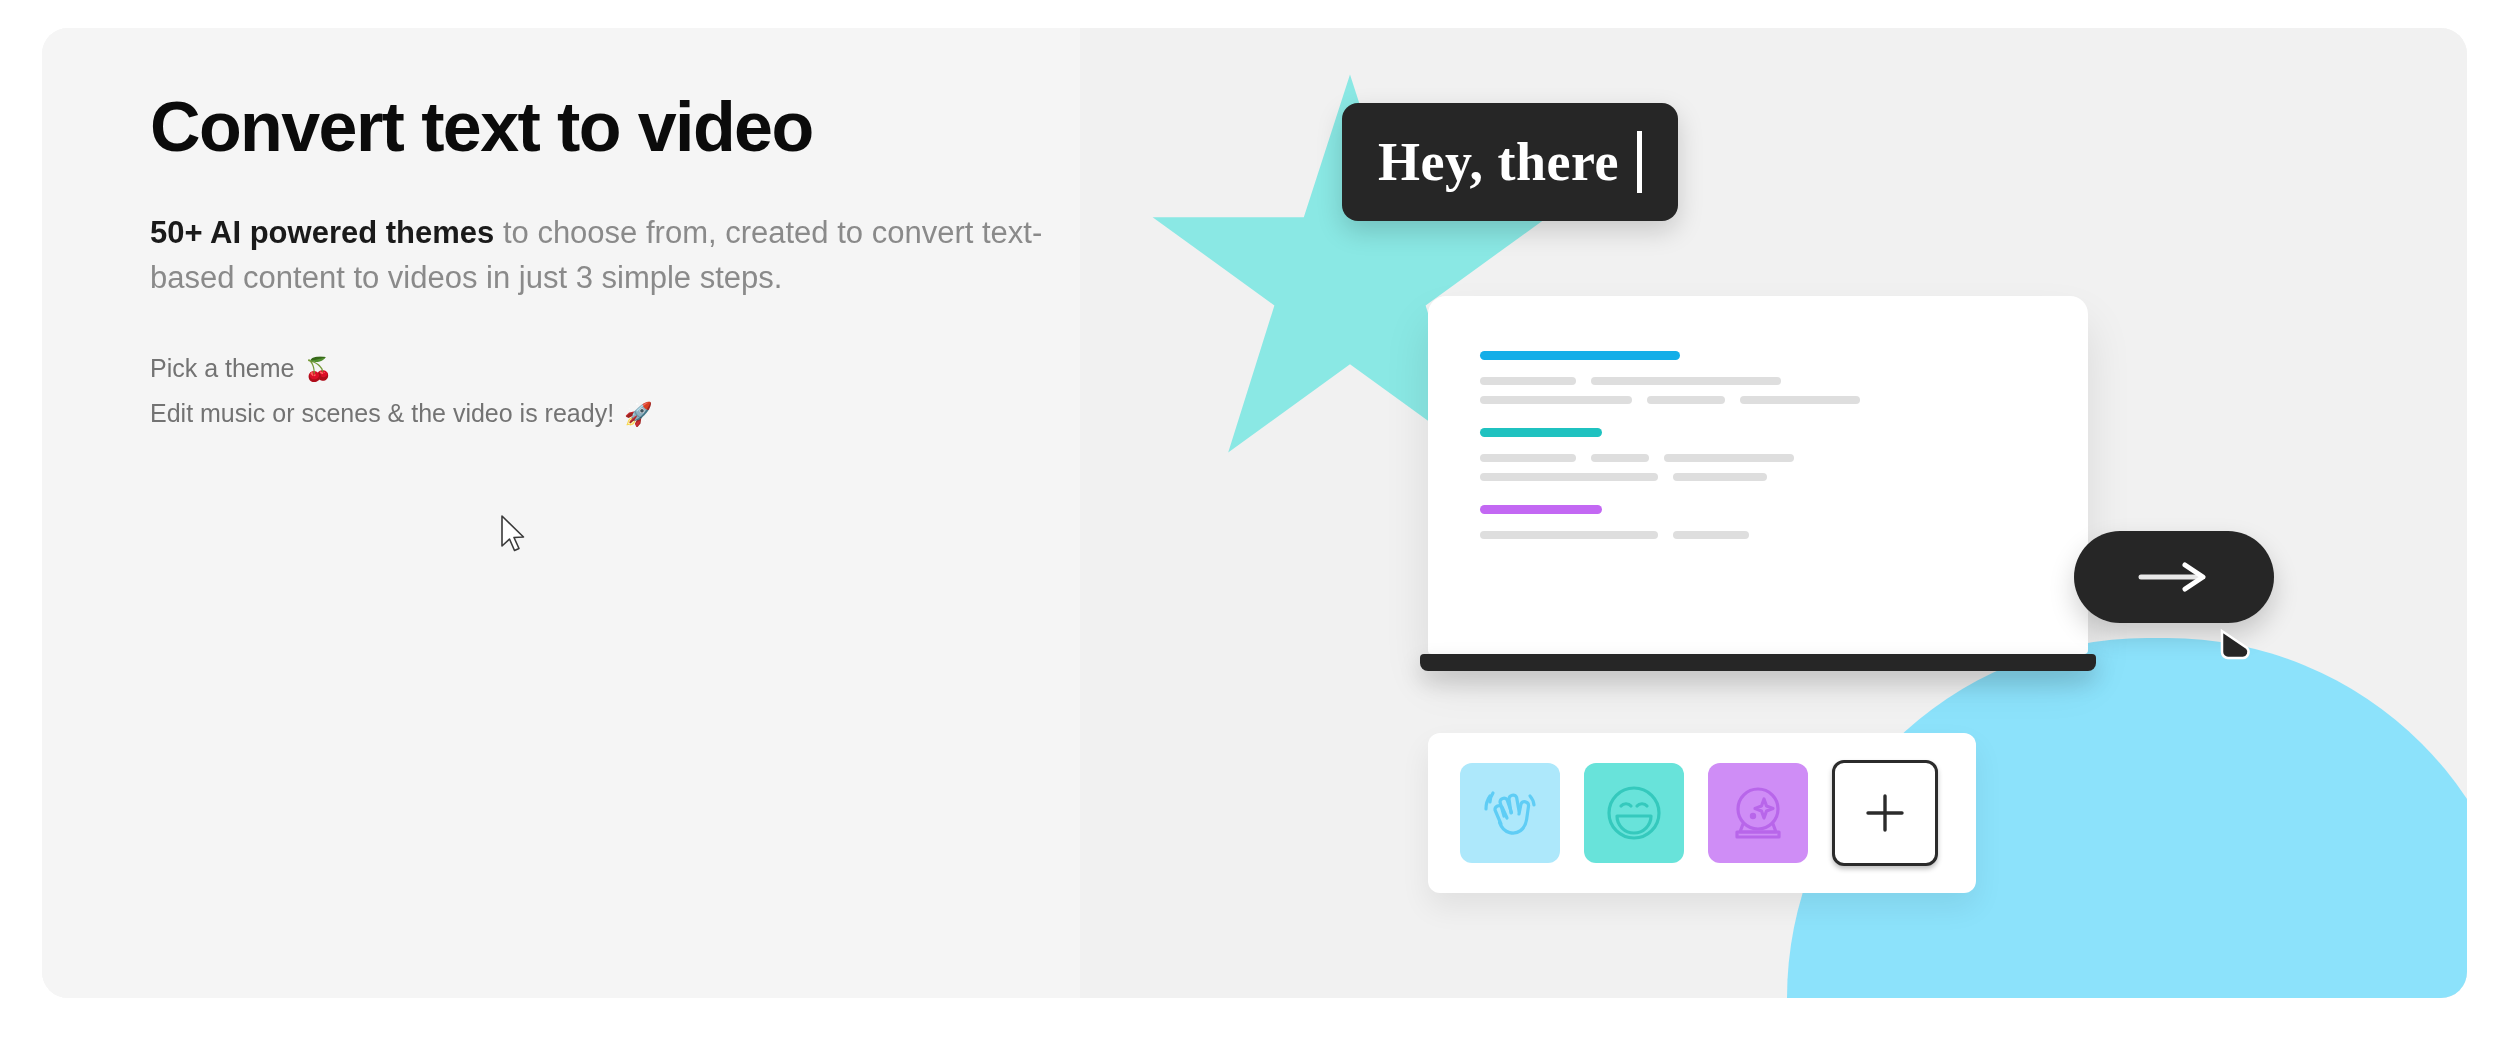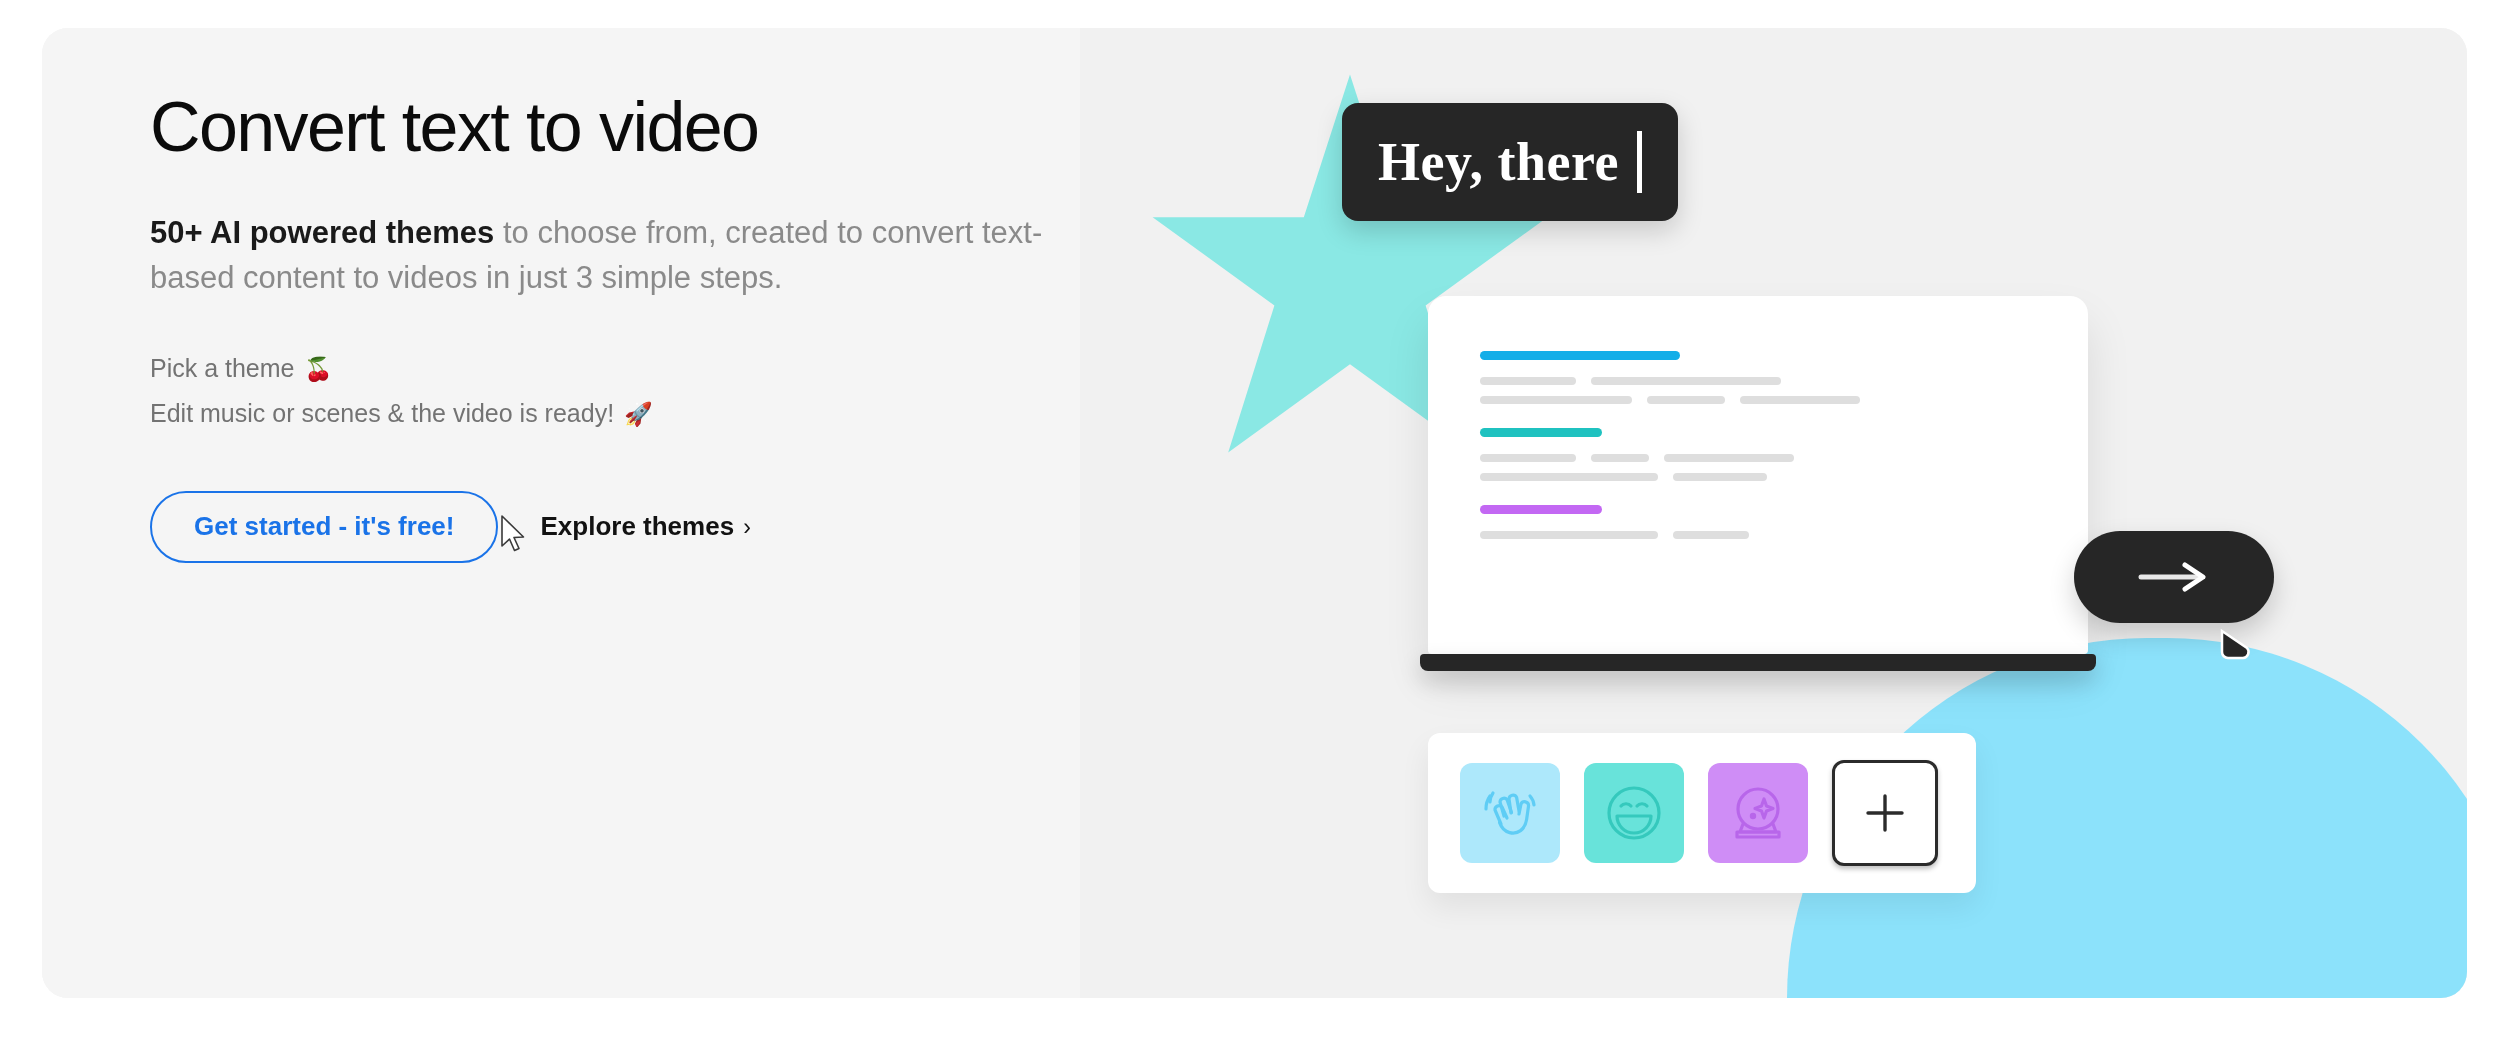--- a/index.html
+++ b/index.html
@@ -31,21 +31,21 @@
     width: 1038px;
     height: 100%;
     background: #f5f5f5;
     box-sizing: border-box;
     padding: 62px 0 0 108px;
     flex: 0 0 auto;
   }
 
   #hero-headline {
     font-size: 70px;
-    font-weight: 400;
+    font-weight: 700;
     letter-spacing: -1.6px;
     color: #0b0b0b;
     line-height: 1.08;
     margin: 0 0 44px 0;
     white-space: nowrap;
   }
 
   #hero-subhead {
     font-size: 31px;
     line-height: 1.46;
@@ -300,27 +300,20 @@
 
     <h1 id="hero-headline">Convert text to video</h1>
 
     <p id="hero-subhead"><span class="strong">50+ AI powered themes</span><span> to choose from, created to convert text-based content to videos in just 3 simple steps.</span></p>
 
     <ul id="steps-list">
       <li class="step-row"><span>Pick a theme</span><span class="step-emoji">🍒</span></li>
       <li class="step-row"><span>Edit music or scenes &amp; the video is ready!</span><span class="step-emoji">🚀</span></li>
     </ul>
 
-    <div id="cta-row">
-      <button id="get-started-button">Get started - it's free!</button>
-      <a id="explore-themes-link" href="#">
-          <span>Explore themes</span>
-          <span class="chev">›</span>
-        </a>
-    </div>
 
     <svg id="mouse-cursor" viewBox="0 0 26 38">
       <path d="M2 1 L2 31 L9.5 24 L14.5 35.5 L19 33.5 L14 22.5 L23.5 22 Z" fill="#ffffff" stroke="#3a3a3a" stroke-width="1.6" stroke-linejoin="round"></path>
     </svg>
   </div>
 
   <div id="hero-right">
 
     <svg id="deco-star" viewBox="0 0 100 100">
       <polygon points="50,2 61,36 97,36 68,57 79,92 50,71 21,92 32,57 3,36 39,36" fill="#8ae8e4"></polygon>

